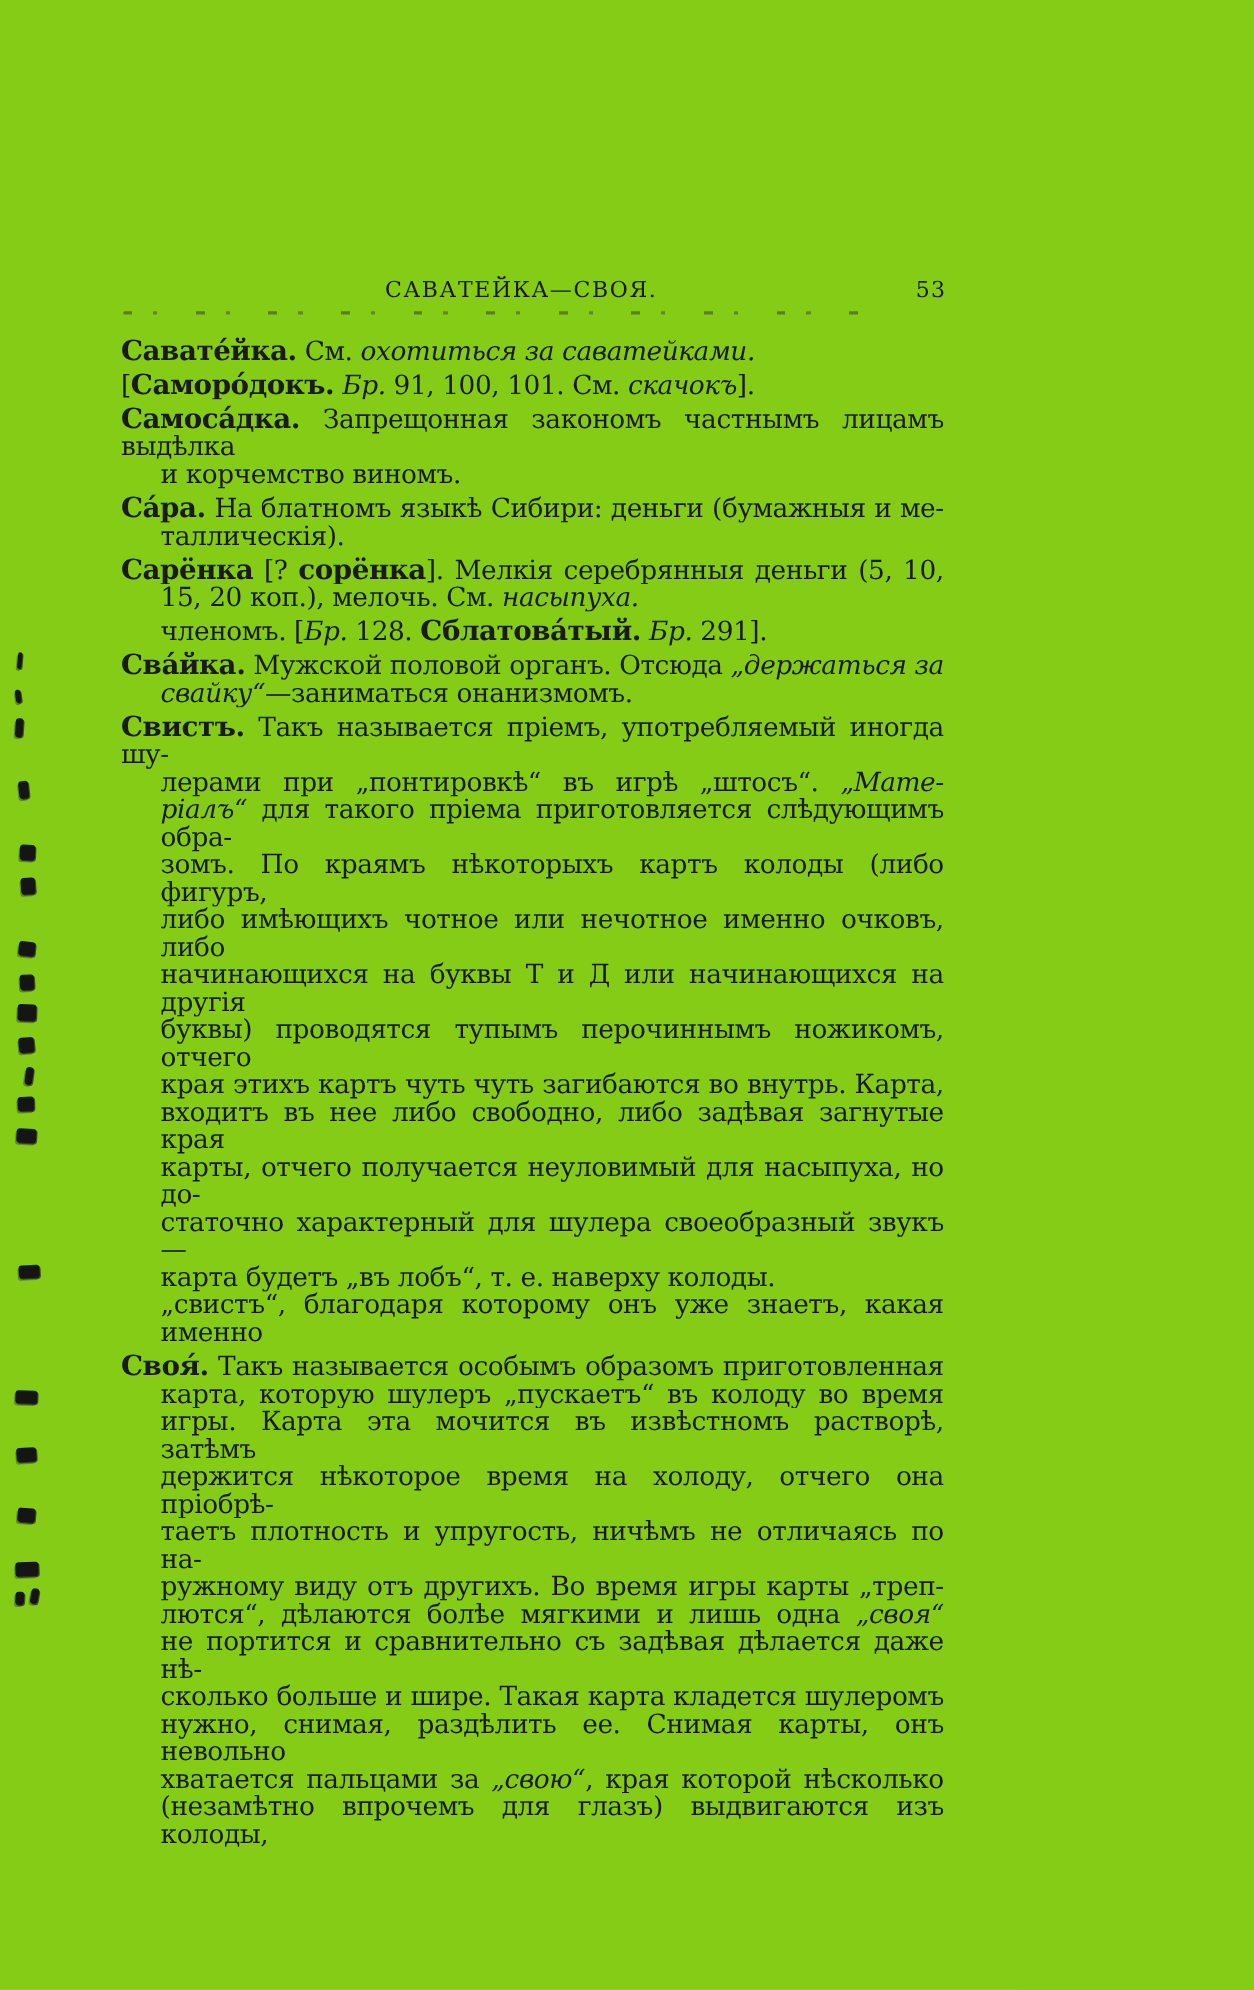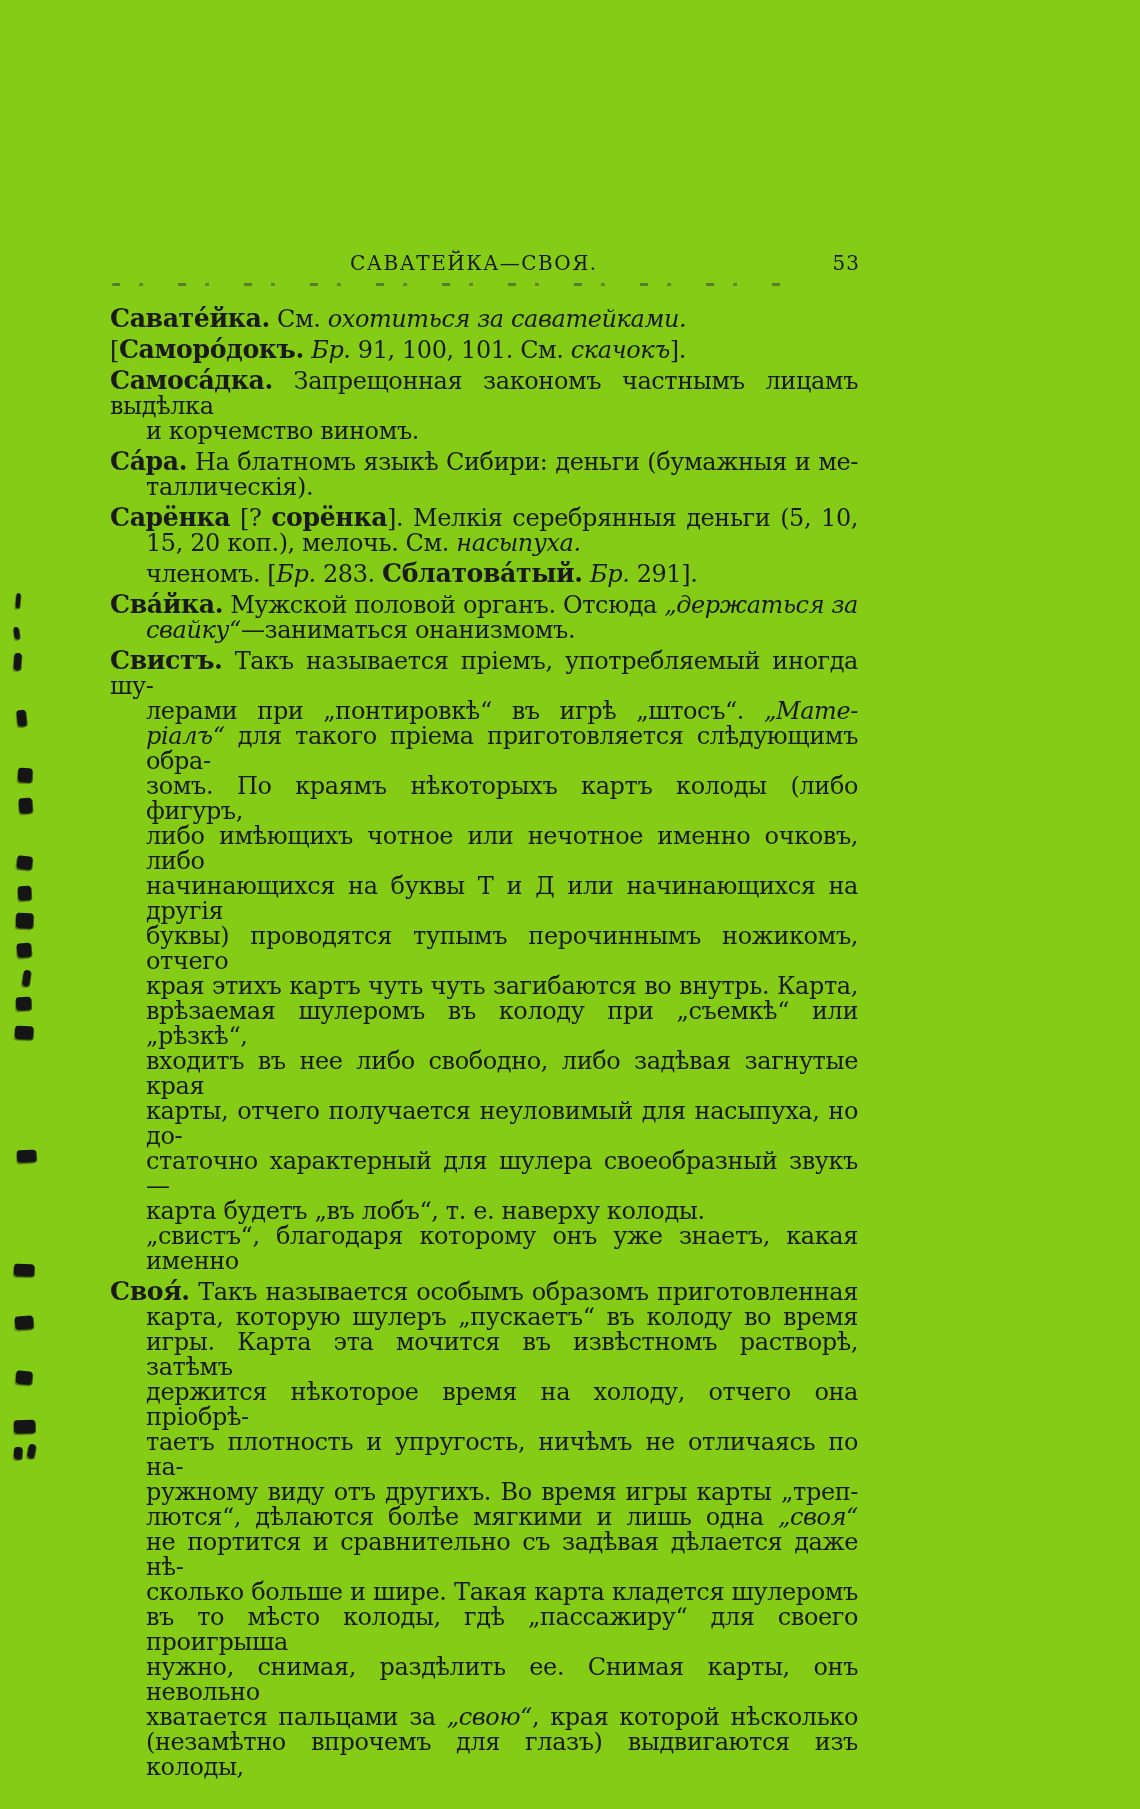--- a/index.html
+++ b/index.html
@@ -69,53 +69,51 @@
       </div>
       <div class="entry">
         <div class="line first"><span class="bold">Са́ра.</span><span> На блатномъ языкѣ Сибири: деньги (бумажныя и ме-</span></div>
         <div class="line last"><span>таллическія).</span></div>
       </div>
       <div class="entry">
         <div class="line first"><span class="bold">Сарёнка</span><span> [? </span><span class="bold">сорёнка</span><span>]. Мелкія серебрянныя деньги (5, 10,</span></div>
         <div class="line last"><span>15, 20 коп.), мелочь. См. </span><span class="italic">насыпуха.</span></div>
       </div>
       <div class="entry">
-        <div class="line last"><span>членомъ. [</span><span class="italic">Бр.</span><span> 283. </span><span class="bold">Сблатова́тый.</span><span> </span><span class="italic">Бр.</span><span> 291].</span></div>
+        <div class="line last"><span>членомъ. [</span><span class="italic">Бр.</span><span> 128. </span><span class="bold">Сблатова́тый.</span><span> </span><span class="italic">Бр.</span><span> 291].</span></div>
       </div>
       <div class="entry">
         <div class="line first"><span class="bold">Сва́йка.</span><span> Мужской половой органъ. Отсюда </span><span class="italic">„держаться за</span></div>
         <div class="line last"><span class="italic">свайку“</span><span>—заниматься онанизмомъ.</span></div>
       </div>
       <div class="entry">
         <div class="line first"><span class="bold">Свистъ.</span><span> Такъ называется пріемъ, употребляемый иногда шу-</span></div>
         <div class="line"><span>лерами при „понтировкѣ“ въ игрѣ „штосъ“. </span><span class="italic">„Мате-</span></div>
         <div class="line"><span class="italic">ріалъ“</span><span> для такого пріема приготовляется слѣдующимъ обра-</span></div>
         <div class="line"><span>зомъ. По краямъ нѣкоторыхъ картъ колоды (либо фигуръ,</span></div>
         <div class="line"><span>либо имѣющихъ чотное или нечотное именно очковъ, либо</span></div>
         <div class="line"><span>начинающихся на буквы Т и Д или начинающихся на другія</span></div>
         <div class="line"><span>буквы) проводятся тупымъ перочиннымъ ножикомъ, отчего</span></div>
         <div class="line"><span>края этихъ картъ чуть чуть загибаются во внутрь. Карта,</span></div>
-        <div class="line"><span>врѣзаемая шулеромъ въ колоду при „съемкѣ“ или „рѣзкѣ“,</span></div>
         <div class="line"><span>входитъ въ нее либо свободно, либо задѣвая загнутые края</span></div>
         <div class="line"><span>карты, отчего получается неуловимый для насыпуха, но до-</span></div>
         <div class="line"><span>статочно характерный для шулера своеобразный звукъ—</span></div>
         <div class="line last"><span>карта будетъ „въ лобъ“, т. е. наверху колоды.</span></div>
         <div class="line"><span>„свистъ“, благодаря которому онъ уже знаетъ, какая именно</span></div>
       </div>
       <div class="entry">
         <div class="line first"><span class="bold">Своя́.</span><span> Такъ называется особымъ образомъ приготовленная</span></div>
         <div class="line"><span>карта, которую шулеръ „пускаетъ“ въ колоду во время</span></div>
         <div class="line"><span>игры. Карта эта мочится въ извѣстномъ растворѣ, затѣмъ</span></div>
         <div class="line"><span>держится нѣкоторое время на холоду, отчего она пріобрѣ-</span></div>
         <div class="line"><span>таетъ плотность и упругость, ничѣмъ не отличаясь по на-</span></div>
         <div class="line"><span>ружному виду отъ другихъ. Во время игры карты „треп-</span></div>
         <div class="line"><span>лются“, дѣлаются болѣе мягкими и лишь одна </span><span class="italic">„своя“</span></div>
         <div class="line"><span>не портится и сравнительно съ задѣвая дѣлается даже нѣ-</span></div>
         <div class="line"><span>сколько больше и шире. Такая карта кладется шулеромъ</span></div>
-        <div class="line"><span>въ то мѣсто колоды, гдѣ „пассажиру“ для своего проигрыша</span></div>
         <div class="line"><span>нужно, снимая, раздѣлить ее. Снимая карты, онъ невольно</span></div>
         <div class="line"><span>хватается пальцами за </span><span class="italic">„свою“</span><span>, края которой нѣсколько</span></div>
         <div class="line last"><span>(незамѣтно впрочемъ для глазъ) выдвигаются изъ колоды,</span></div>
       </div>
     </div>
 
   <div id="marginalia">
       <div class="blot" style="top: 593px; left: 16px; width: 4px; height: 15px; transform: rotate(5deg);"></div>
       <div class="blot" style="top: 627px; left: 14px; width: 5px; height: 12px; transform: rotate(-8deg);"></div>
       <div class="blot" style="top: 653px; left: 14px; width: 7px; height: 17px; transform: rotate(4deg);"></div>

